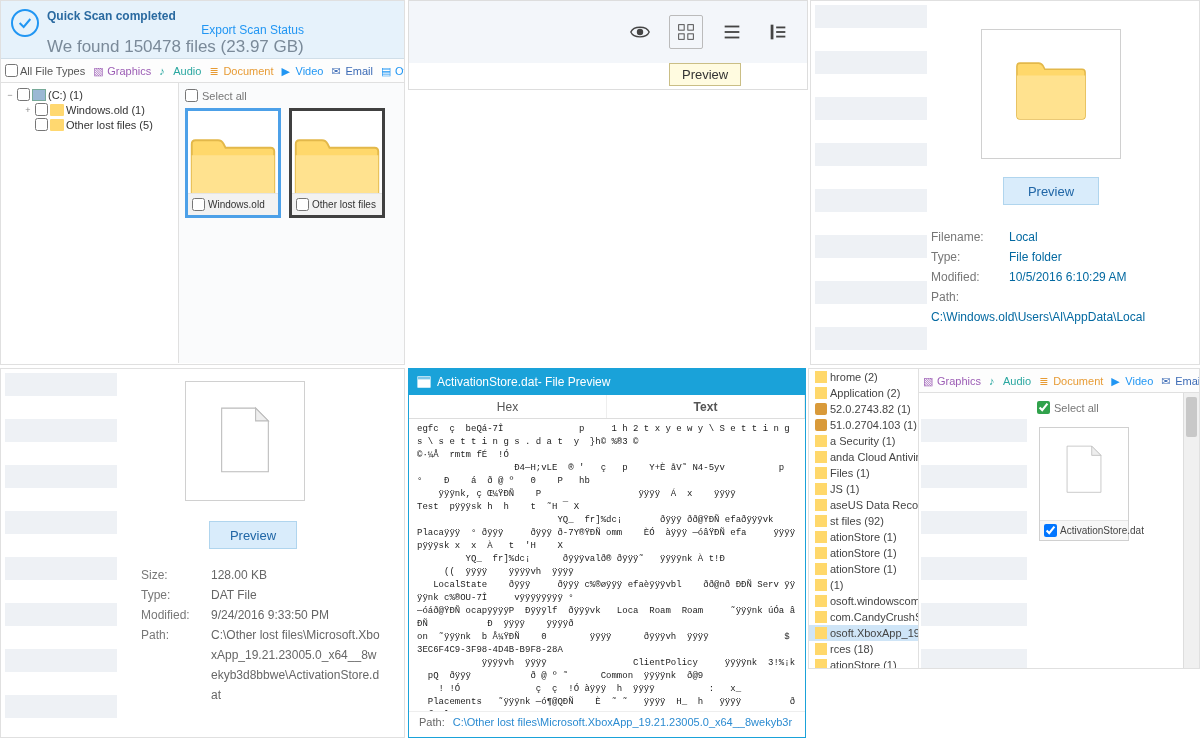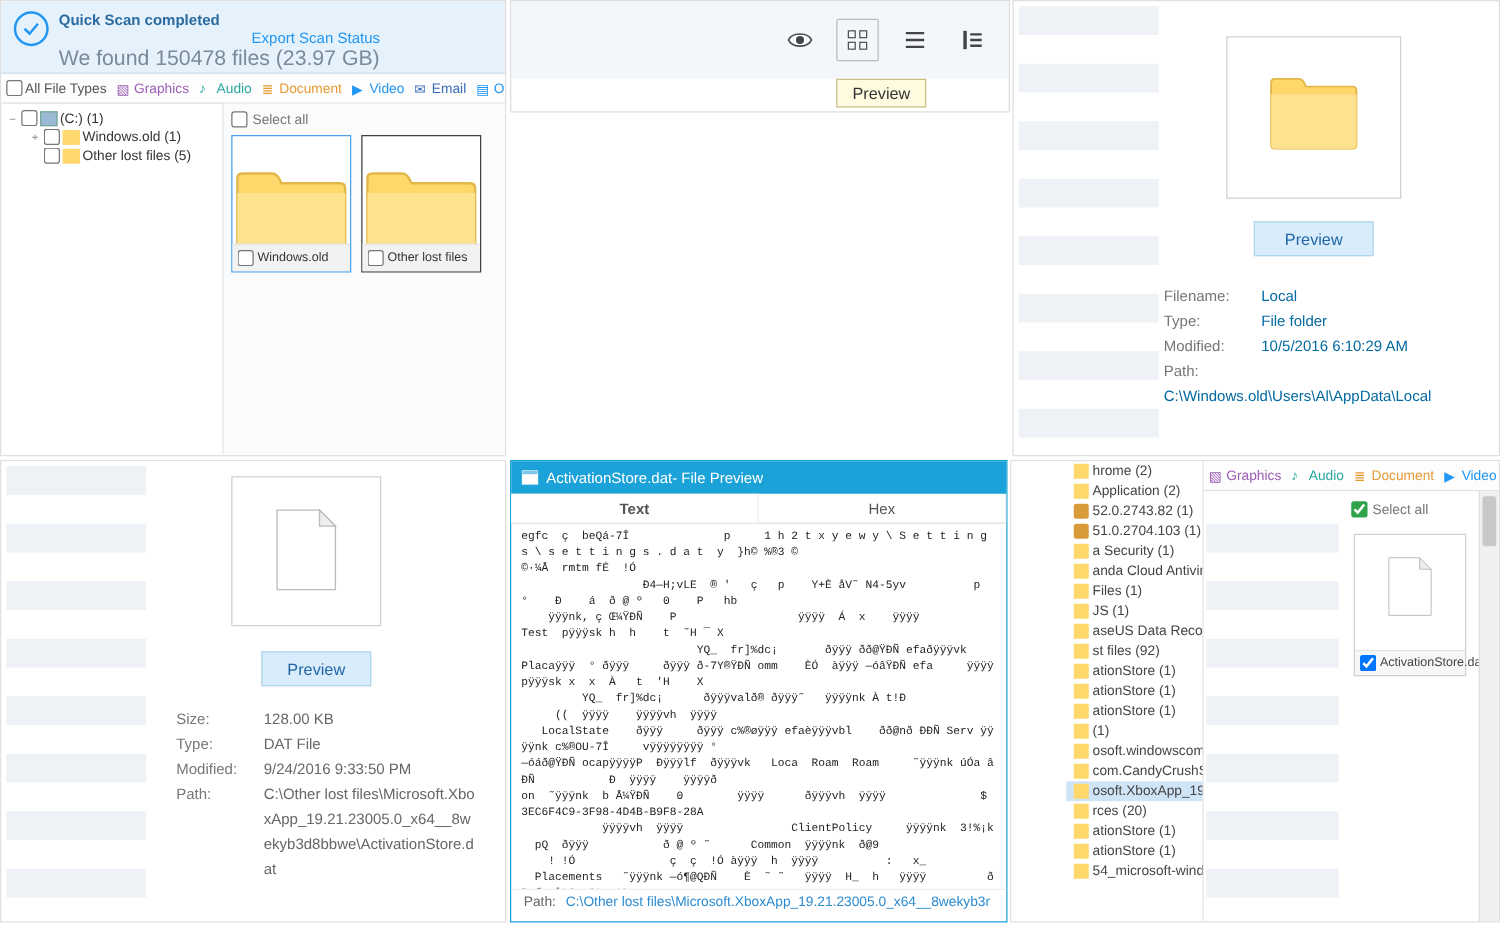--- a/index.html
+++ b/index.html
@@ -23,21 +23,21 @@
 .tree-row .exp { width:10px; text-align:center; color:#888; font-size:9px;}
 .tree-row .chk { margin:0 2px;}
 .tree-row .lbl { margin-left:2px;}
 .tree-indent1 { padding-left:18px;}
 .disk-ico { width:14px;height:12px;background:#9bb8d4;border:1px solid #7a9;display:inline-block;}
 .fold-ico { width:14px;height:12px;background:#ffd870;display:inline-block;border-radius:1px;}
 .content-pane { position:absolute; left:178px; top:82px; right:0; height:280px; background:#fafbfc; padding:6px;}
 .sel-all { font-size:11px; color:#777; display:flex; align-items:center; margin-bottom:6px;}
 .sel-all input{margin-right:4px;}
 .folder-grid { display:flex; gap:8px;}
-.folder-card { width:96px; height:110px; border:1px solid #404040; text-align:center; padding-top:10px; position:relative; background:#fff;}
+.folder-card { width:96px; height:110px; border:3px solid #404040; text-align:center; padding-top:10px; position:relative; background:#fff;}
 .folder-card.sel { border-color:#4ca0e8;}
 .folder-big { width:50px;height:42px; margin:6px auto 12px;}
 .folder-cap { position:absolute; bottom:0; left:0; right:0; height:22px; background:#f2f2f2; display:flex; align-items:center; padding:0 4px; border-top:1px solid #e5e5e5; font-size:10px; color:#333;}
 .folder-cap input{margin-right:3px;}
 
 
 .foldersvg { width:100%; height:100%;}
 
 
 #tm { left:408px; top:0; width:400px; height:90px; border:1px solid #ddd;}
@@ -75,21 +75,21 @@
 .win-title .wicon{width:14px;height:14px;margin-right:6px;}
 .tabbar{height:24px;display:flex;border-bottom:1px solid #ddd;}
 .ftab{flex:1;text-align:center;line-height:24px;font-size:12px;color:#555;border-right:1px solid #eee;cursor:pointer;}
 .ftab.active{background:#fff;font-weight:600;}
 .hex-body{ position:absolute; top:50px; left:0; right:0; bottom:26px; padding:4px 8px; font-family:'Consolas','Courier New',monospace; font-size:9px; line-height:13px; color:#222; overflow:hidden; white-space:pre-wrap; word-break:break-all;}
 .path-bar{position:absolute;left:0;right:0;bottom:0;height:26px;padding:4px 10px;font-size:11px;color:#888;border-top:1px solid #eee;}
 .path-bar .p1{color:#666;margin-right:8px;}
 .path-bar .p2{color:#2b8bd1;}
 
 
-#br { left:808px; top:368px; width:392px; height:370px; border:1px solid #e0e0e0; display:flex; overflow:hidden;padding-left:44px;}
+#br { left:808px; top:368px; width:392px; height:301px; border:1px solid #e0e0e0; display:flex; overflow:hidden;}
 .br-left{ width:110px; border-right:1px solid #e0e0e0; font-size:11px;}
 .br-left .node{padding:2px 6px; display:flex;align-items:center; cursor:pointer; white-space:nowrap; overflow:hidden;}
 .br-left .node.sel{background:#cfe5f7;}
 .br-left .ic{width:12px;height:12px;margin-right:3px;flex-shrink:0;}
 .br-right{ flex:1; display:flex; flex-direction:column;}
 .br-filter{height:24px;display:flex;align-items:center;padding:0 4px;border-bottom:1px solid #e0e0e0;background:#fdfdfd;white-space:nowrap;overflow:hidden;}
 .br-body{flex:1;position:relative;background:#fff;}
 .br-body .stripes{left:2px;top:26px;width:106px;height:320px;}
 .file-thumb{position:absolute;left:120px;top:34px;width:90px;height:114px;border:1px solid #d0d0d0;text-align:center;padding-top:10px;}
 .file-thumb .file-ico{width:40px;height:52px;margin:6px auto;}
@@ -317,22 +317,22 @@
 
 <div id="bm" class="panel">
   <div class="win-title">
     <svg class="wicon" viewBox="0 0 16 16">
         <rect x="1" y="2" width="14" height="12" fill="#fff" stroke="#fff"></rect>
         <rect x="1" y="2" width="14" height="3" fill="#7cc7ea"></rect>
       </svg>
     <span>ActivationStore.dat- File Preview</span>
   </div>
   <div class="tabbar">
+    <div class="ftab">Hex</div>
     <div class="ftab active">Text</div>
-    <div class="ftab">Hex</div>
   </div>
   <div class="hex-body">egfc  ç  beQá-7Î              p     1 h 2 t x y e w y \ S e t t i n g s \ s e t t i n g s . d a t  y  }h© %®3 ©
 ©·¼Å  rmtm fÉ  !Ó
                   Đ4—H;vLE  ® '   ç   p    Y+È åV˜ N4-5yv          p   °    Đ    á  ð @ º   0    P   hb
     ÿÿÿnk, ç Œ¼ŸĐÑ    P                  ÿÿÿÿ  Á  x    ÿÿÿÿ             Test  pÿÿÿsk h  h    t  ˜H ¯ X
                           YQ_  fr]%dc¡       ðÿÿÿ ðð@ŸĐÑ efaðÿÿÿvk
 Placaÿÿÿ  ° ðÿÿÿ     ðÿÿÿ ð-7Y®ŸĐÑ omm    ÈÓ  àÿÿÿ —óâŸĐÑ efa     ÿÿÿÿ       pÿÿÿsk x  x  À   t  'H    X 
          YQ_  fr]%dc¡      ðÿÿÿvalð® ðÿÿÿ˜   ÿÿÿÿnk À t!Đ
      ((  ÿÿÿÿ    ÿÿÿÿvh  ÿÿÿÿ
    LocalState    ðÿÿÿ     ðÿÿÿ c%®øÿÿÿ efaèÿÿÿvbl    ðð@nð ÐĐÑ Serv ÿÿÿÿnk c%®OU-7Î     vÿÿÿÿÿÿÿÿ °
@@ -421,21 +421,21 @@
       <div class="node">
         <span class="ic" style="background: rgb(255, 216, 107);"></span>
         <span>com.CandyCrushSod</span>
       </div>
       <div class="node sel">
         <span class="ic" style="background: rgb(255, 216, 107);"></span>
         <span>osoft.XboxApp_19.21.</span>
       </div>
       <div class="node">
         <span class="ic" style="background: rgb(255, 216, 107);"></span>
-        <span>rces (20)</span>
+        <span>rces (18)</span>
       </div>
       <div class="node">
         <span class="ic" style="background: rgb(255, 216, 107);"></span>
         <span>ationStore (1)</span>
       </div>
       <div class="node">
         <span class="ic" style="background: rgb(255, 216, 107);"></span>
         <span>ationStore (1)</span>
       </div>
       <div class="node">

